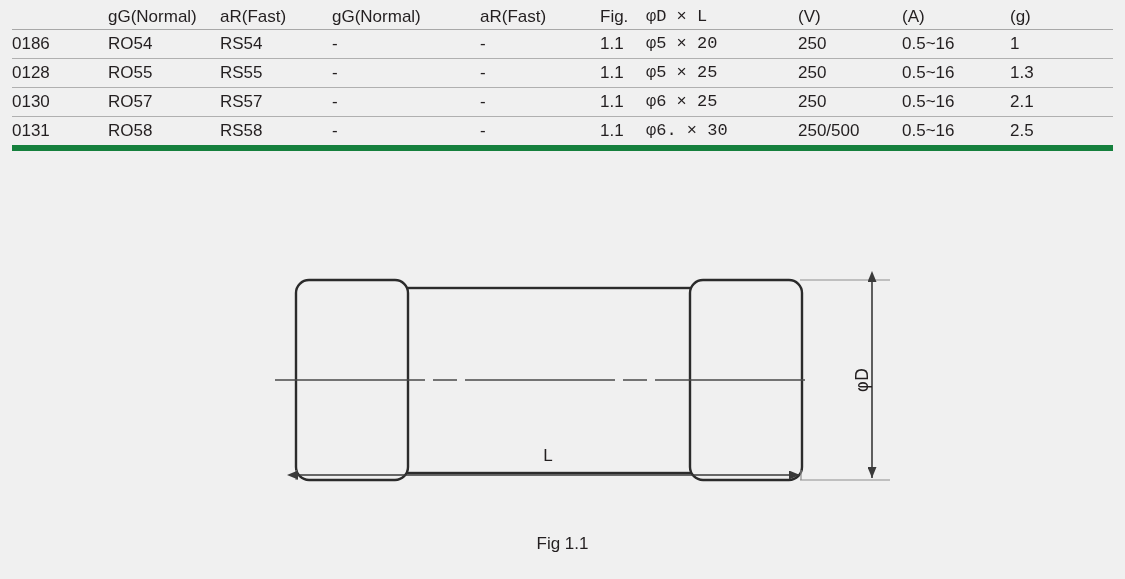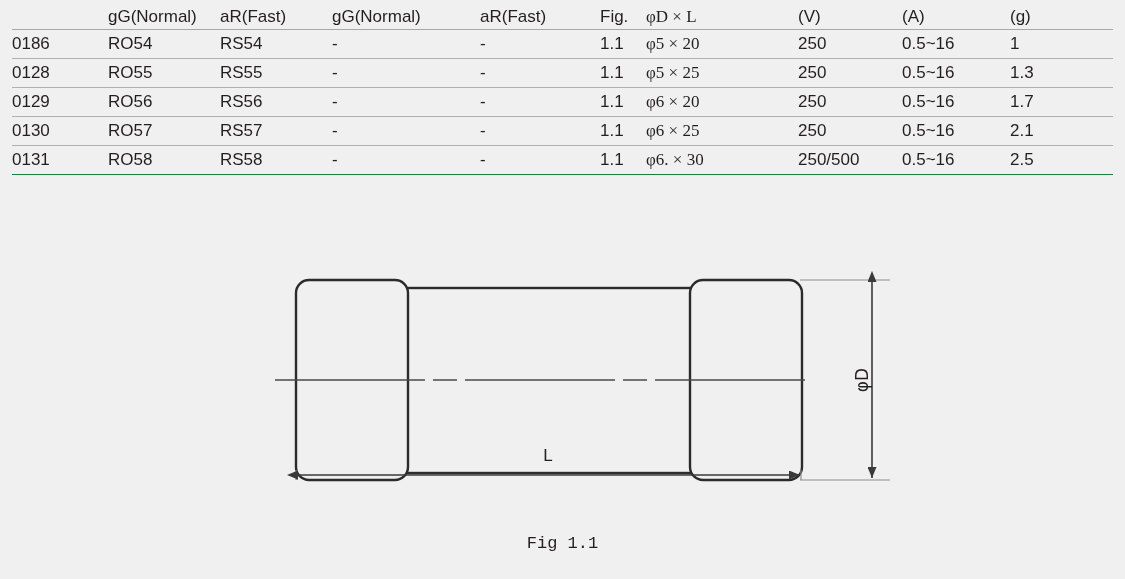--- a/index.html
+++ b/index.html
@@ -47,44 +47,43 @@
 
   
   .grp-underline { border-bottom: 1.5px solid #a8a8a8; }
 
   
   .drow td {
     height: 28px;
     line-height: 28px;
     border-bottom: 1.5px solid #b0b0b0;
   }
-  .drow.last td { border-bottom: 1px solid #15803d; }
+  .drow.last td { border-bottom: 6px solid #15803d; }
 
   .dash { color: #231f20; }
 
-  .phi { font-family: Liberation Serif, serif; }
+  .phi { font-family: Liberation Mono, monospace; }
 
   
   #fuse-figure {
     position: absolute;
     left: 0;
     top: 258px;
     width: 1125px;
     height: 321px;
   }
   #fuse-figure svg { display: block; }
   .fig-caption {
     position: absolute;
     top: 276px;
     left: 0;
     width: 1125px;
     text-align: center;
     font-size: 17px;
     color: #231f20;
-    font-family: Liberation Mono, monospace;
   }
 </style>
 </head>
 <body>
 
 <div id="spec-table">
   <table class="spec">
     <colgroup>
       <col style="width:96px">
       <col style="width:112px">
@@ -133,32 +132,20 @@
       <td>RS55</td>
       <td class="dash">-</td>
       <td class="dash">-</td>
       <td>1.1</td>
       <td class="phi">φ5 × 25</td>
       <td>250</td>
       <td>0.5~16</td>
       <td>1.3</td>
     </tr>
 
-    <tr class="drow">
-      <td>0129</td>
-      <td>RO56</td>
-      <td>RS56</td>
-      <td class="dash">-</td>
-      <td class="dash">-</td>
-      <td>1.1</td>
-      <td class="phi">φ6 × 20</td>
-      <td>250</td>
-      <td>0.5~16</td>
-      <td>1.7</td>
-    </tr>
 
     <tr class="drow">
       <td>0130</td>
       <td>RO57</td>
       <td>RS57</td>
       <td class="dash">-</td>
       <td class="dash">-</td>
       <td>1.1</td>
       <td class="phi">φ6 × 25</td>
       <td>250</td>

